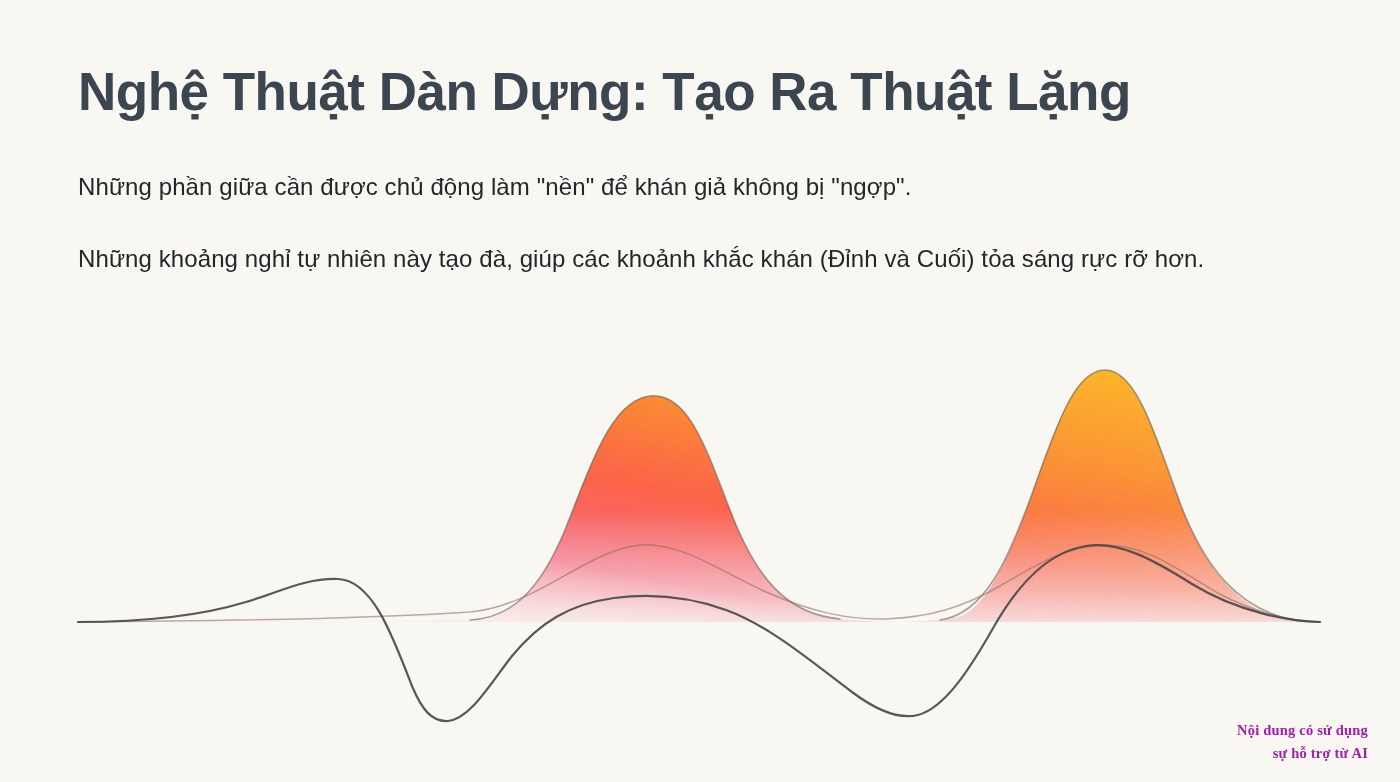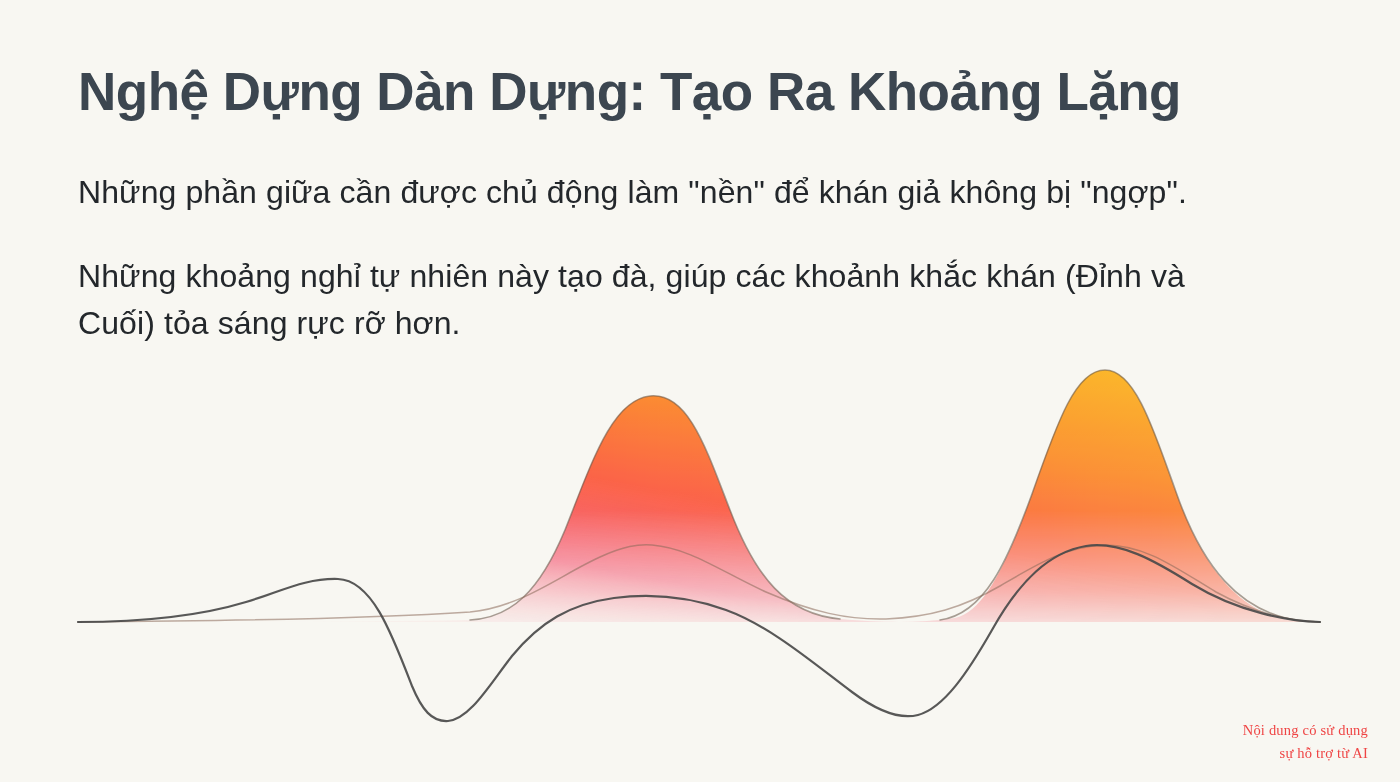--- a/index.html
+++ b/index.html
@@ -30,21 +30,21 @@
   .slide-title {
     font-size: 53px;
     line-height: 1.12;
     font-weight: 700;
     color: #3c4650;
     letter-spacing: -0.5px;
     margin: 0 0 48px 0;
     white-space: nowrap;
   }
   .body-para {
-    font-size: 32px;
+    font-size: 24px;
     line-height: 1.48;
     font-weight: 400;
     color: #23272b;
     margin: 0;
     letter-spacing: 0.1px;
     max-width: 1190px;
   }
   .body-para + .body-para {
     margin-top: 36px;
   }
@@ -66,22 +66,23 @@
 
   
   .ai-note {
     position: absolute;
     right: 32px;
     bottom: 18px;
     text-align: right;
     font-family: "Liberation Serif", serif;
     font-size: 14.5px;
     line-height: 1.55;
-    color: #ef4444;
+    color: #a21caf;
     letter-spacing: 0.2px;
+    font-weight: bold;
   }
   .ai-note span { display: block; }
 </style>
 </head>
 <body>
 
 <div class="slide">
 
   <div class="chart-area">
     <svg class="chart-svg" viewBox="0 0 1400 782" xmlns="http://www.w3.org/2000/svg">
@@ -162,21 +163,21 @@
                C 770 626, 812 662, 852 692
                C 876 710, 898 720, 918 715
                C 944 708, 968 672, 992 630
                C 1020 580, 1050 552, 1086 546
                C 1120 541, 1154 560, 1192 584
                C 1238 612, 1288 621, 1320 622"></path>
     </svg>
   </div>
 
   <div class="text-block">
-    <h1 class="slide-title">Nghệ Dựng Dàn Dựng: Tạo Ra Khoảng Lặng</h1>
+    <h1 class="slide-title">Nghệ Thuật Dàn Dựng: Tạo Ra Thuật Lặng</h1>
     <p class="body-para">Những phần giữa cần được chủ động làm "nền" để khán giả không bị "ngợp".</p>
     <p class="body-para">Những khoảng nghỉ tự nhiên này tạo đà, giúp các khoảnh khắc khán (Đỉnh và Cuối) tỏa sáng rực rỡ hơn.</p>
   </div>
 
   <div class="ai-note">
     <span>Nội dung có sử dụng</span>
     <span>sự hỗ trợ từ AI</span>
   </div>
 
 </div>

